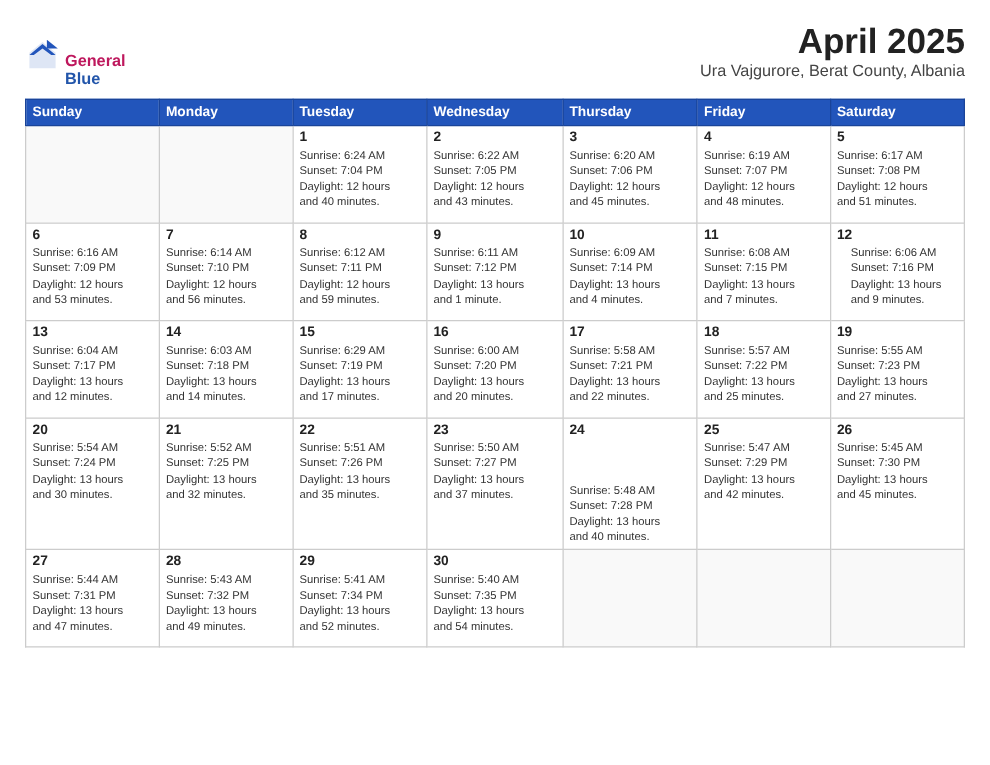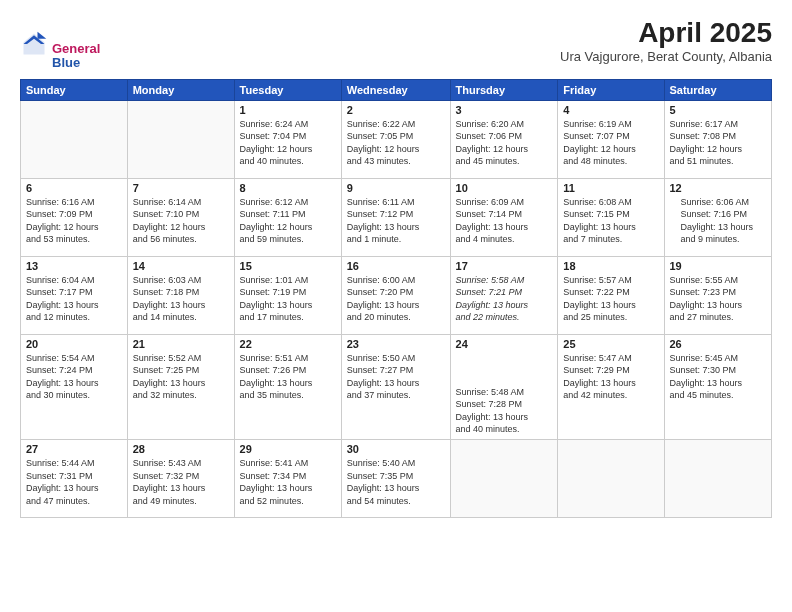--- a/index.html
+++ b/index.html
@@ -234,35 +234,35 @@
           </td>
           <td>
             <div class="day-number">14</div>
             <div class="day-info" style="white-space: pre-line;">Sunrise: 6:03 AM
 Sunset: 7:18 PM
 Daylight: 13 hours
 and 14 minutes.</div>
           </td>
           <td>
             <div class="day-number">15</div>
-            <div class="day-info" style="white-space: pre-line;">Sunrise: 1:01 AM
+            <div class="day-info" style="white-space: pre-line;">Sunrise: 6:29 AM
 Sunset: 7:19 PM
 Daylight: 13 hours
 and 17 minutes.</div>
           </td>
           <td>
             <div class="day-number">16</div>
             <div class="day-info" style="white-space: pre-line;">Sunrise: 6:00 AM
 Sunset: 7:20 PM
 Daylight: 13 hours
 and 20 minutes.</div>
           </td>
           <td>
             <div class="day-number">17</div>
-            <div class="day-info" style="white-space: pre-line; font-style: italic;">Sunrise: 5:58 AM
+            <div class="day-info" style="white-space: pre-line;">Sunrise: 5:58 AM
 Sunset: 7:21 PM
 Daylight: 13 hours
 and 22 minutes.</div>
           </td>
           <td>
             <div class="day-number">18</div>
             <div class="day-info" style="white-space: pre-line;">Sunrise: 5:57 AM
 Sunset: 7:22 PM
 Daylight: 13 hours
 and 25 minutes.</div>

